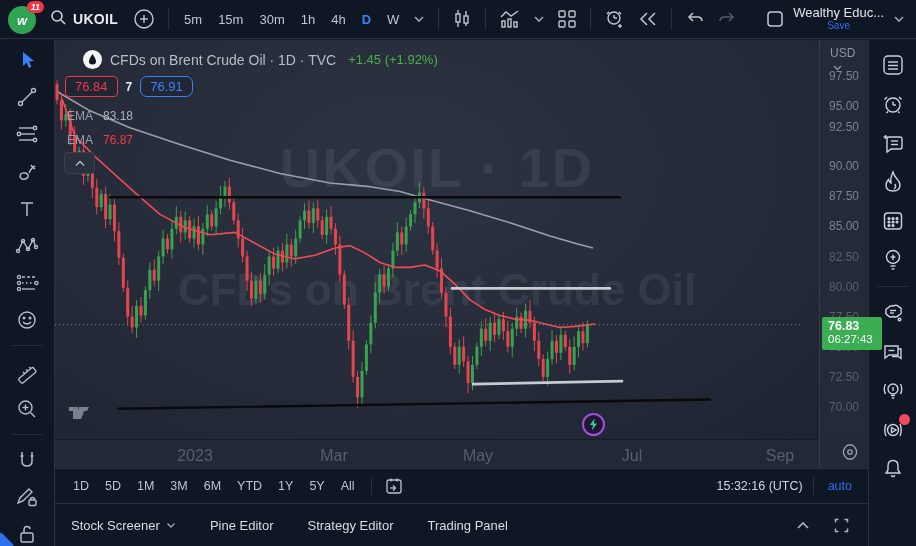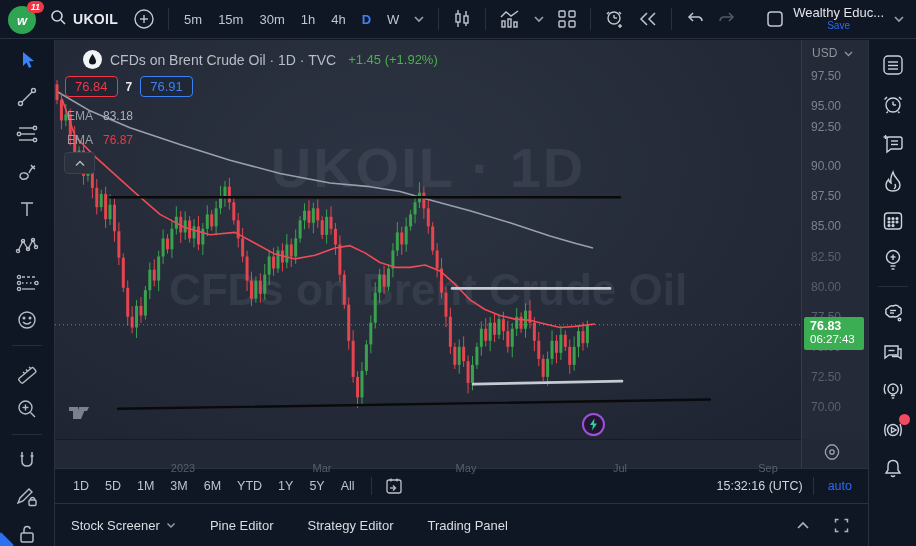--- a/index.html
+++ b/index.html
@@ -51,36 +51,36 @@
   .watermark{ position:absolute; left:0; right:0; text-align:center; color:rgba(174,184,204,0.11); font-weight:bold; pointer-events:none;}
   .wm1{ top:95px; font-size:56px; letter-spacing:2px;}
   .wm2{ top:225px; font-size:44px; }
   .sym-header{ position:absolute; left:12px; top:10px; display:flex; align-items:center; gap:8px; z-index:5;padding-left:16px;}
   .oil-ic{ width:19px; height:19px; border-radius:50%; background:#f2f3f5; display:flex; align-items:center; justify-content:center;}
   .sym-title{ font-size:14px; color:#b9bdc6; }
   .sym-change{ font-size:13px; color:#4caf50; margin-left:4px;}
   .bidask{ position:absolute; left:10px; top:36px; display:flex; align-items:center; gap:8px; z-index:5;}
   .px-box{ font-size:13px; padding:2px 9px; border-radius:4px; border:1px solid; background:rgba(15,22,36,.25); cursor:pointer;}
   .px-bid{ color:#f23645; border-color:#f23645; }
-  .px-ask{ color:#3b82f6; border-color:#3b82f6; }
+  .px-ask{ color:#3b82f6; border-color:#3b82f6;border-radius:7px; }
   .px-spread{ color:#e8eaee; font-size:12px; font-weight:bold;}
   .ema-row{ position:absolute; left:12px; display:flex; gap:10px; font-size:12px; z-index:5; cursor:pointer;}
   .ema-row .ema-name{ color:#9aa0ab; }
   .ema-1{ top:69px;} .ema-1 .ema-val{ color:#aeb3bc;}
   .ema-2{ top:93px;} .ema-2 .ema-val{ color:#f23645;}
   .collapse-btn{ position:absolute; left:9px; top:112px; width:31px; height:22px; background:#2a303c;
     border:1px solid #3a4150; border-radius:4px; display:flex; align-items:center; justify-content:center; z-index:5; cursor:pointer;}
   .tv-logo{ position:absolute; left:13px; top:362px; z-index:4; opacity:.85; cursor:pointer;}
   .bolt-btn{ position:absolute; left:527px; top:373px; width:23px; height:23px; border-radius:50%;
     border:2px solid #a04fd8; background:#221733; display:flex; align-items:center; justify-content:center; z-index:5; cursor:pointer;}
   
   .time-axis{ position:relative; height:29px; background:#222835; border-top:1px solid #161b26; cursor:ew-resize;}
-  .time-axis .t-tick{ position:absolute; top:22px; transform:translateX(-50%); font-size:11px; color:#58607045; color:#565f70;}
+  .time-axis .t-tick{ position:absolute; top:7px; transform:translateX(-50%); font-size:16px; color:#58607045; color:#565f70;margin-left:12px;}
   
-  .price-scale{ position:relative; width:67px; flex:0 0 auto; background:#222835; border-left:1px solid #343b49; cursor:ns-resize;}
+  .price-scale{ position:relative; width:49px; flex:0 0 auto; background:#222835; border-left:1px solid #343b49; cursor:ns-resize;}
   .price-scale{ background:linear-gradient(180deg,#242a37 0,#242a37 399px,#222835 399px);}
   .usd-sel{ position:absolute; left:0; top:0; width:100%; padding:6px 0 4px 10px; font-size:12px; color:#8f949e; cursor:pointer;}
   .p-tick{ position:absolute; left:9px; font-size:12px; color:#7b8290;}
   .p-tick.dimmed{ color:#586070; }
   .price-label{ position:absolute; left:2px; width:60px; height:33px; background:#3bae53; border-radius:2px;
     color:#fff; text-align:left; padding:2px 0 0 6px; z-index:6;}
   .price-label .pl-price{ font-size:12.5px; font-weight:bold; line-height:14px;}
   .price-label .pl-count{ font-size:11.5px; line-height:13px;}
   .scale-gear{ position:absolute; left:20px; top:402px; cursor:pointer;}
   

